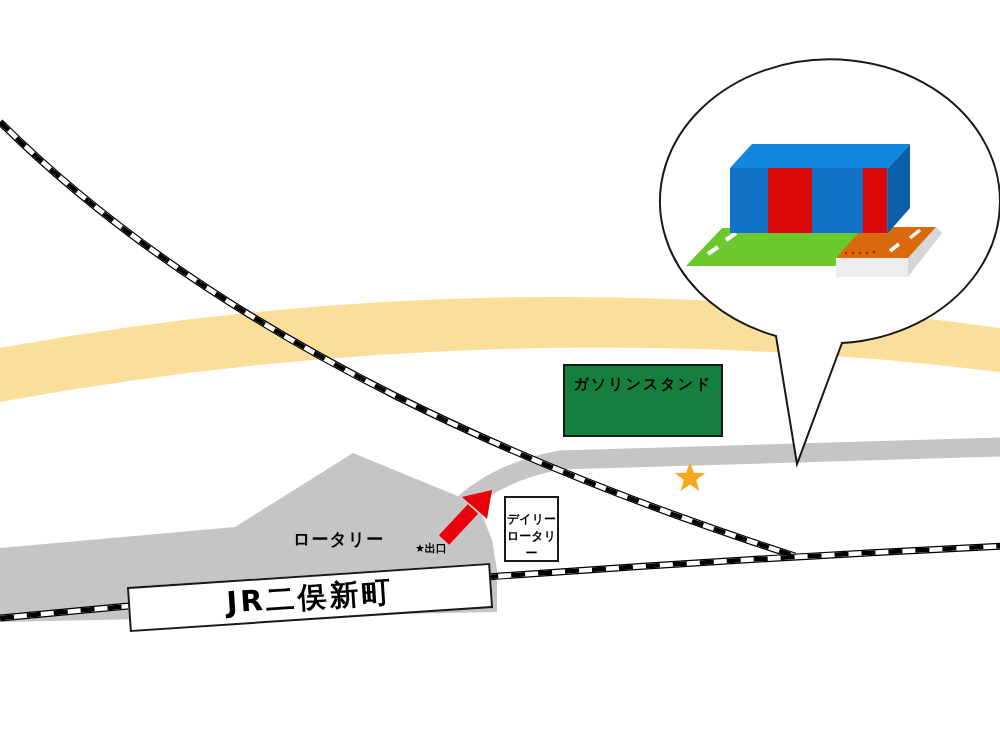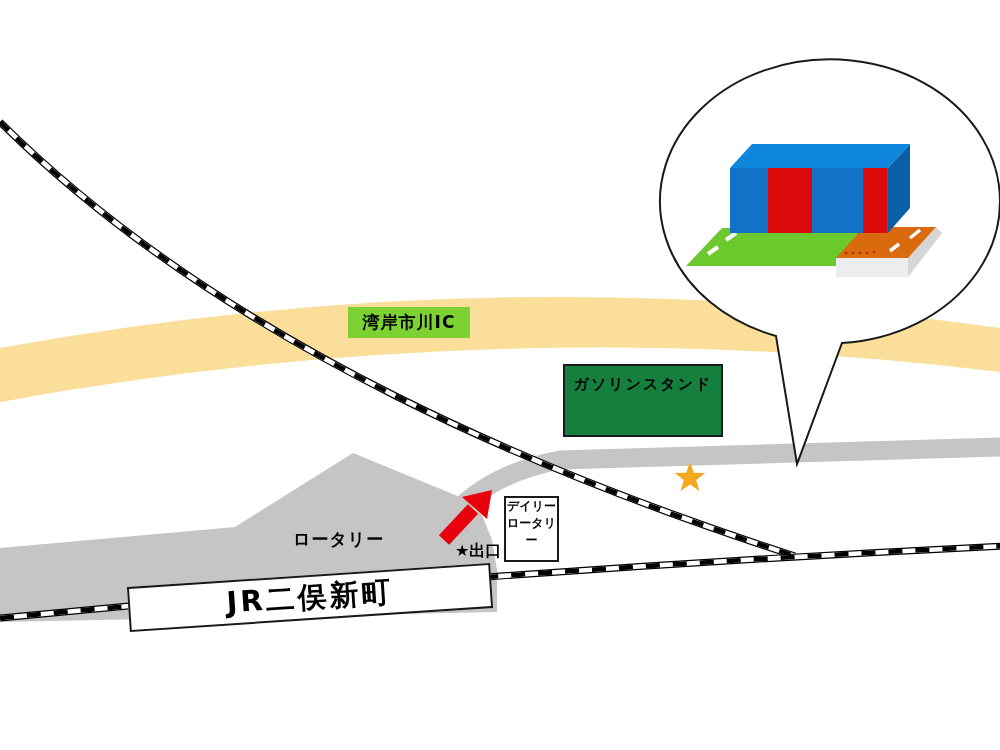--- a/index.html
+++ b/index.html
@@ -20,39 +20,39 @@
   
   .eneos-box{
     left:563px;top:364px;width:160px;height:73px;background:#15803d;
     border:2px solid #1a1a1a;text-align:center;
   }
   .eneos-line1{font-size:15px;font-weight:bold;letter-spacing:2px;margin-top:9px;}
   .eneos-line2{font-size:31px;font-weight:bold;letter-spacing:0;line-height:33px;}
   
   .daily-box{
     left:504px;top:496px;width:55px;height:66px;background:#fff;
-    border:2px solid #1a1a1a;text-align:center;
+    border:2px solid #1a1a1a;text-align:center;padding-top:13px;
   }
   .daily-line{font-size:12px;font-weight:bold;line-height:17px;}
   
   .kizuna-box{
     left:728px;top:463px;width:148px;height:61px;background:#FFFF00;
     border:3px solid #111;text-align:center;
   }
   .kizuna-text{font-size:34px;font-weight:bold;letter-spacing:3px;line-height:53px;}
   
   .jr-box{
     left:128px;top:575px;width:364px;height:45px;background:#fff;
     border:2px solid #1a1a1a;text-align:center;
     transform:rotate(-3.8deg);
   }
   .jr-text{font-size:29px;font-weight:bold;letter-spacing:3px;line-height:40px;}
   
   .rotary-label{left:272px;top:528px;font-size:17px;letter-spacing:1px;margin-left:21px;}
-  .exit-label{left:415px;top:541px;font-size:16px;margin-left:40px;}
+  .exit-label{left:415px;top:541px;font-size:11px;}
 </style>
 </head>
 <body>
 
 <div id="stage">
 
   <svg id="mapsvg" width="1000" height="750" viewBox="0 0 1000 750">
 
     <path d="M 0,348 Q 500,257 1000,328 L 1000,372 Q 500,311 0,402 Z" fill="#FADE9A"></path>
 
@@ -96,21 +96,20 @@
         <circle cx="874" cy="252" r="1.3"></circle>
       </g>
       <polygon points="730,168 752,144 910,144 888,168" fill="#0F87DC"></polygon>
       <polygon points="888,168 910,144 910,208 888,233" fill="#0B5FA8"></polygon>
       <rect x="730" y="168" width="158" height="65" fill="#1172C8"></rect>
       <rect x="768" y="168" width="44" height="65" fill="#DB0909"></rect>
       <rect x="863" y="168" width="24" height="65" fill="#DB0909"></rect>
     </g>
   </svg>
 
-  <div class="abs ic-label">湾岸市川IC</div>
 
   <div class="abs eneos-box">
     <div class="eneos-line1">ガソリンスタンド</div>
   </div>
 
   <div class="abs daily-box">
     <div class="daily-line">デイリー</div>
     <div class="daily-line">ロータリー</div>
   </div>
 

